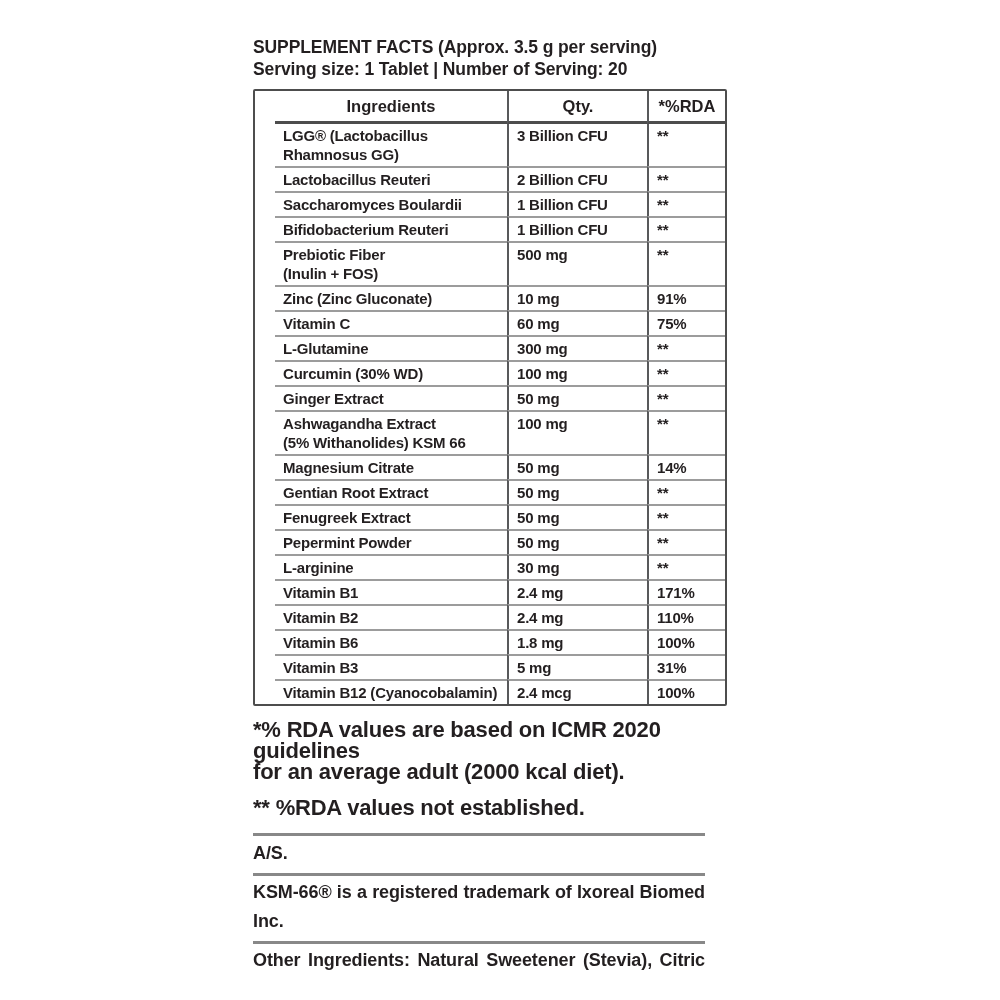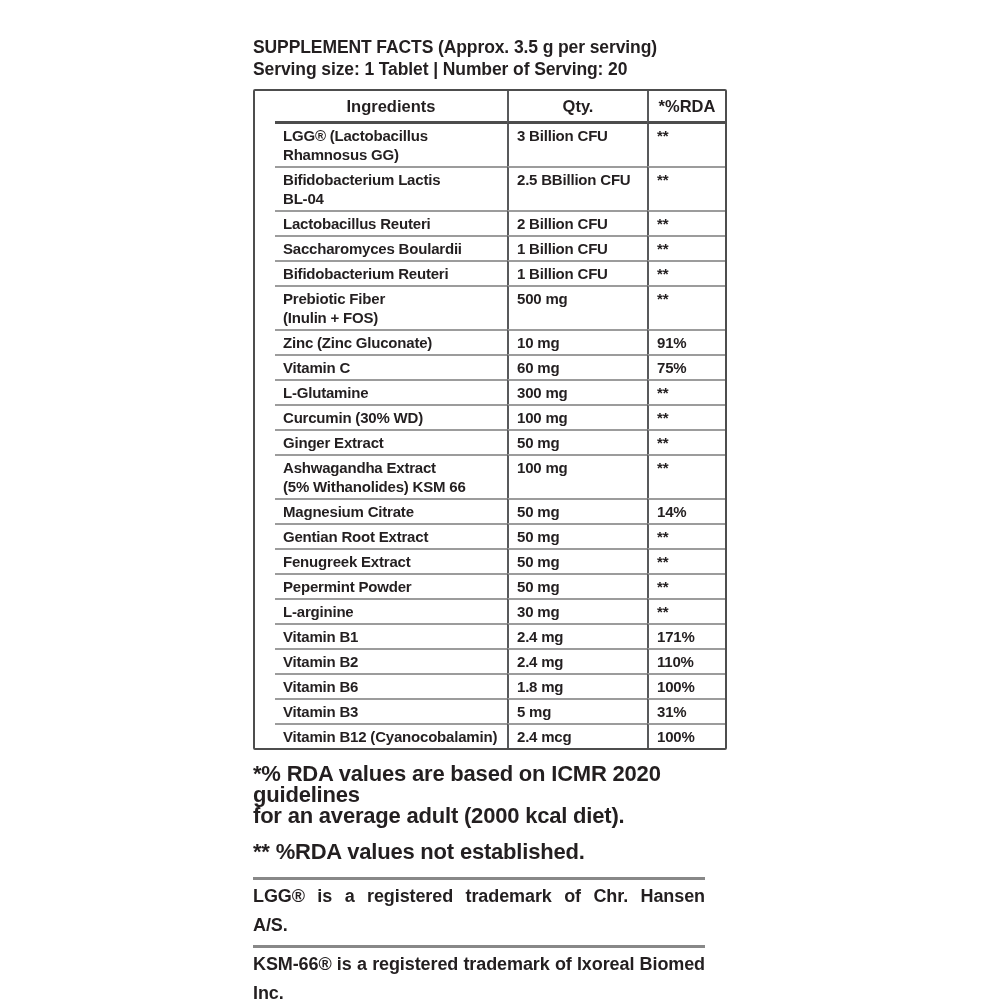--- a/index.html
+++ b/index.html
@@ -116,26 +116,20 @@
       </tr>
     </thead>
     <tbody>
   <tr>
     <td class="c-ing">LGG® (Lactobacillus
 Rhamnosus GG)</td>
     <td class="c-qty">3 Billion CFU</td>
     <td class="c-rda">**</td>
   </tr>
 
-  <tr>
-    <td class="c-ing">Bifidobacterium Lactis
-BL-04</td>
-    <td class="c-qty">2.5 BBillion CFU</td>
-    <td class="c-rda">**</td>
-  </tr>
 
   <tr>
     <td class="c-ing">Lactobacillus Reuteri</td>
     <td class="c-qty">2 Billion CFU</td>
     <td class="c-rda">**</td>
   </tr>
 
   <tr>
     <td class="c-ing">Saccharomyces Boulardii</td>
     <td class="c-qty">1 Billion CFU</td>
@@ -254,21 +248,20 @@
 </tbody>
   </table>
 
   <div class="fn pre">*% RDA values are based on ICMR 2020 guidelines
 for an average adult (2000 kcal diet).</div>
   <div class="fn fn2">** %RDA values not established.</div>
 
   <div class="rule"></div>
 
   <div class="tm">
-    <div class="jline">LGG® is a registered trademark of Chr. Hansen</div>
     <div class="lline">A/S.</div>
   </div>
 
   <div class="rule rule-tight"></div>
 
   <div class="tm">
     <div class="jline">KSM-66® is a registered trademark of Ixoreal Biomed</div>
     <div class="lline">Inc.</div>
   </div>
 

